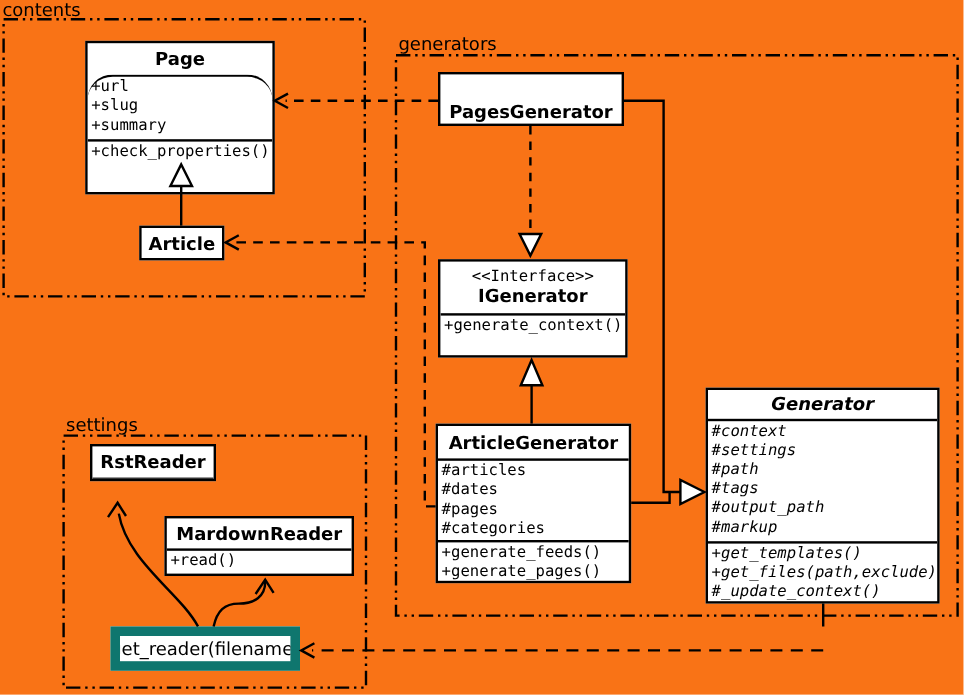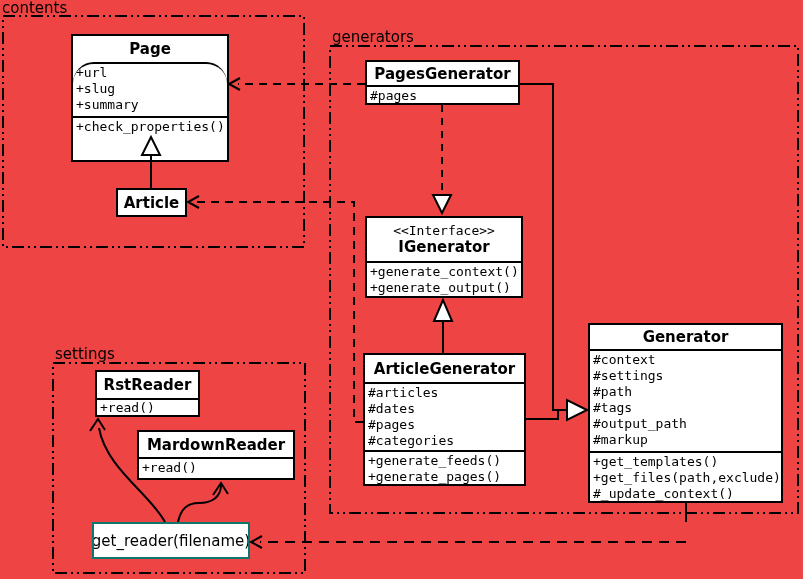--- a/index.html
+++ b/index.html
@@ -1,17 +1,17 @@
 <!DOCTYPE html>
 <html><head>
 <meta charset="utf-8">
 <style>
   html,body { margin:0; padding:0; background:#ffffff; }
   .canvas {
-    position:relative; width:803px; height:579px; background:#ef4444;
+    position:relative; width:803px; height:579px; background:#f97316;
     font-family:"DejaVu Sans","Liberation Sans",sans-serif; color:#000;
     overflow:hidden;
   }
   svg.layer { position:absolute; left:0; top:0; z-index:3; pointer-events:none; }
   .pkg-label { position:absolute; z-index:2; font-size:15px; line-height:16px; background:transparent; }
   .uml-class {
     position:absolute; z-index:2; background:#ffffff; border:2px solid #000;
     box-sizing:border-box; display:flex; flex-direction:column; overflow:hidden;
   }
   .uml-title {
@@ -22,21 +22,21 @@
   .uml-sec.grow { flex:1; }
   .member {
     font-family:"DejaVu Sans Mono","Liberation Mono",monospace;
     font-size:13px; line-height:16px; white-space:pre; text-align:left;
   }
   .stereo {
     font-family:"DejaVu Sans Mono","Liberation Mono",monospace;
     font-size:13px; line-height:14px; font-weight:normal; text-align:right;
   }
   .uml-simple {
-    position:absolute; z-index:2; background:#ffffff; border:2px solid #0f766e;
+    position:absolute; z-index:2; background:#ffffff; border:8px solid #0f766e;
     box-sizing:border-box; display:flex; align-items:center; justify-content:center;
     font-size:15px; overflow:hidden;
   }
 </style>
 </head>
 <body>
 
 <div class="canvas">
 
   <div class="pkg-label" style="left:2px; top:0px;">contents</div>
@@ -53,69 +53,68 @@
     <div class="uml-sec grow">
       <div class="member">+check_properties()</div>
     </div>
   </div>
 
   <div class="uml-class" style="left:116px; top:188px; width:71px; height:29px;">
     <div class="uml-title" style="flex:1;">Article</div>
   </div>
 
   <div class="uml-class" style="left:365px; top:60px; width:155px; height:45px;">
-    <div class="uml-title" style="height:23px;">PagesGenerator</div>
+    <div class="uml-title" style="height:23px;margin-top:19px;">PagesGenerator</div>
     <div class="uml-sec grow">
       <div class="member" style="line-height:15px;">#pages</div>
     </div>
   </div>
 
   <div class="uml-class" style="left:365px; top:216px; width:158px; height:82px;">
     <div class="uml-title" style="height:43px;">
       <div class="stereo">&lt;&lt;Interface&gt;&gt;</div>
       <div>IGenerator</div>
     </div>
     <div class="uml-sec grow">
       <div class="member">+generate_context()</div>
-      <div class="member">+generate_output()</div>
     </div>
   </div>
 
   <div class="uml-class" style="left:363px; top:353px; width:163px; height:133px;">
     <div class="uml-title" style="height:27px;">ArticleGenerator</div>
     <div class="uml-sec" style="height:65px;">
       <div class="member">#articles</div>
       <div class="member">#dates</div>
       <div class="member">#pages</div>
       <div class="member">#categories</div>
     </div>
     <div class="uml-sec grow">
       <div class="member">+generate_feeds()</div>
       <div class="member">+generate_pages()</div>
     </div>
   </div>
 
-  <div class="uml-class" style="left:588px; top:323px; width:195px; height:180px;">
+  <div class="uml-class" style="left:588px; top:323px; width:195px; height:180px;font-style:italic;">
     <div class="uml-title" style="height:24px;">Generator</div>
     <div class="uml-sec" style="height:99px;">
       <div class="member">#context</div>
       <div class="member">#settings</div>
       <div class="member">#path</div>
       <div class="member">#tags</div>
       <div class="member">#output_path</div>
       <div class="member">#markup</div>
     </div>
     <div class="uml-sec grow">
       <div class="member">+get_templates()</div>
       <div class="member">+get_files(path,exclude)</div>
       <div class="member">#_update_context()</div>
     </div>
   </div>
 
-  <div class="uml-class" style="left:75px; top:370px; width:105px; height:47px;margin-left:20px;">
+  <div class="uml-class" style="left:75px; top:370px; width:105px; height:31px;">
     <div class="uml-title" style="height:26px;">RstReader</div>
     <div class="uml-sec grow">
       <div class="member" style="line-height:14px;">+read()</div>
     </div>
   </div>
 
   <div class="uml-class" style="left:137px; top:430px; width:158px; height:50px;">
     <div class="uml-title" style="height:25px;">MardownReader</div>
     <div class="uml-sec grow">
       <div class="member" style="line-height:15px;">+read()</div>

